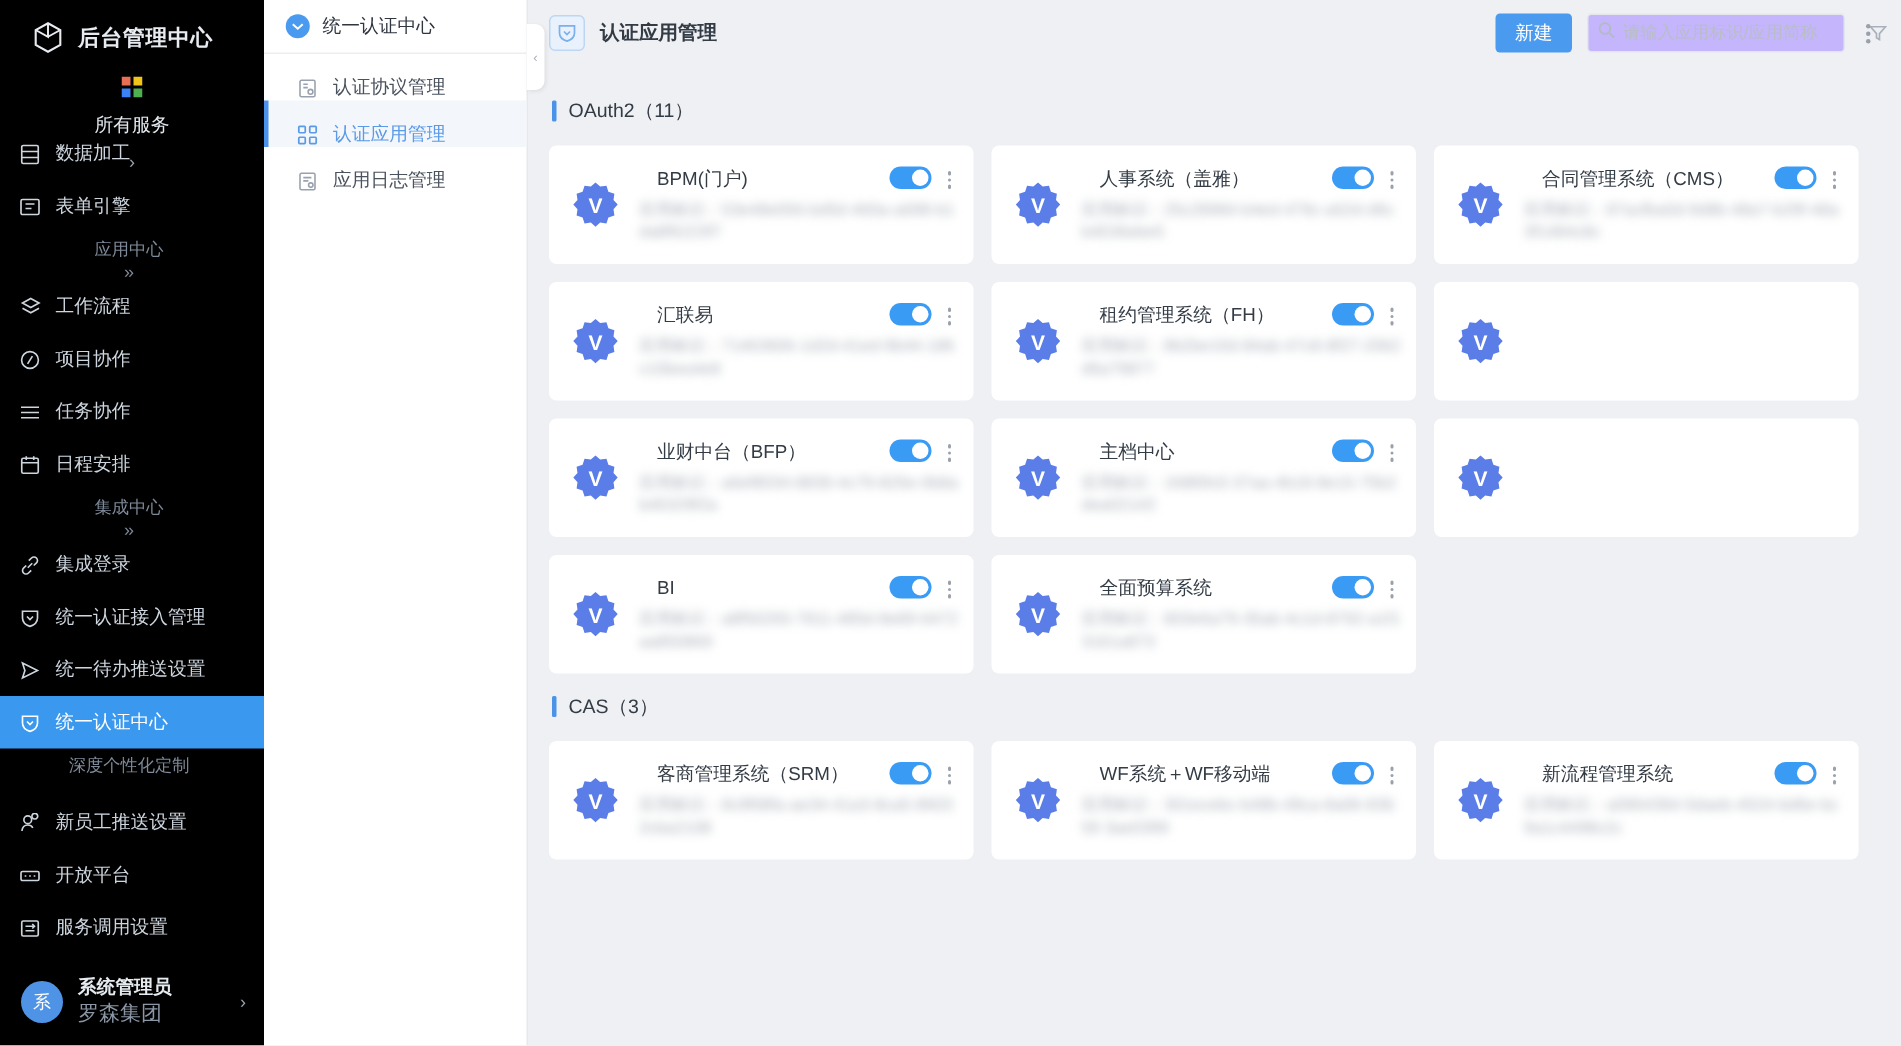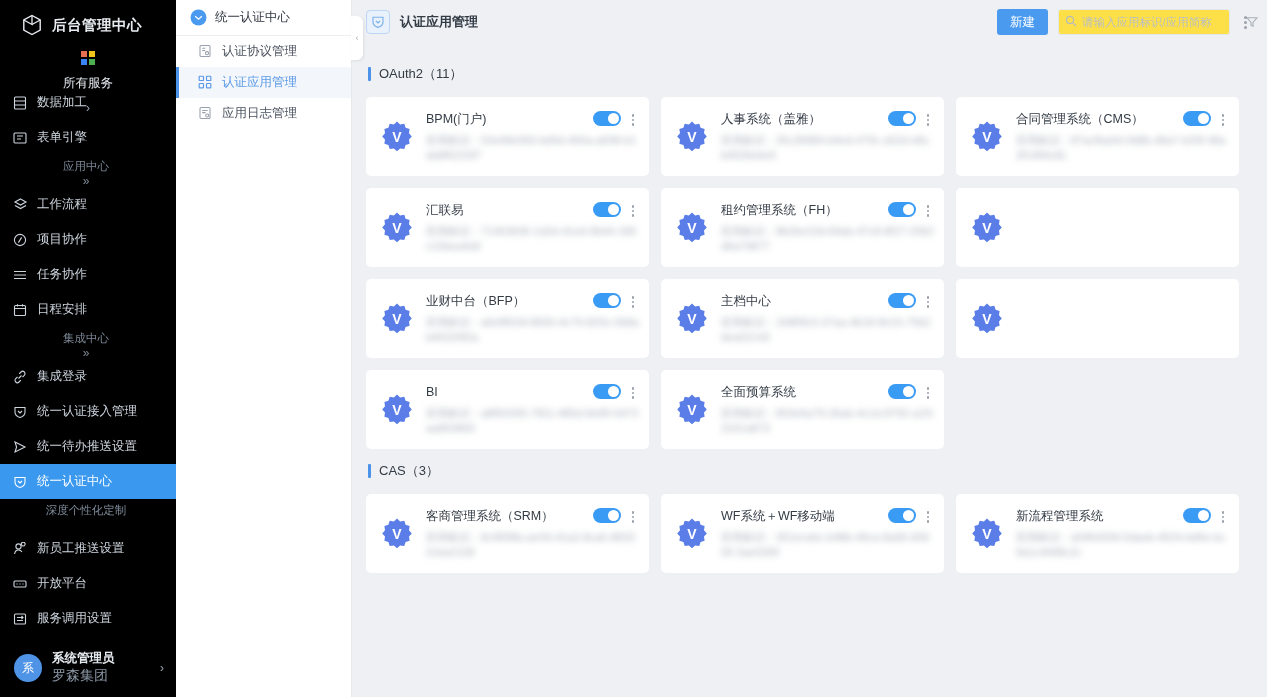--- a/index.html
+++ b/index.html
@@ -71,21 +71,21 @@
     background: #fff; border-right: 1px solid #e6e8ec;
     position: relative;
   }
   .subnav-head {
     height: 36px; display: flex; align-items: center; gap: 8px;
     padding-left: 14px; border-bottom: 1px solid #eceef1;
   }
   .subnav-head .badge-ico { width: 17px; height: 17px; flex:0 0 17px; }
   .subnav-head .t { font-size: 12.5px; color: #2f3640; }
   .sub-item {
-    height: 31px; display: flex; align-items: center; gap: 9px;
+    height: 31px; display: flex; align-items: flex-end; gap: 9px;
     padding-left: 22px; font-size: 12.5px; color: #4a525e; cursor: pointer;
     position: relative;
   }
   .sub-item .sico { width: 15px; height: 15px; flex:0 0 15px; }
   .sub-item.active { background: #f3f6fa; color: #5a9ae8; }
   .sub-item.active::before {
     content: ""; position: absolute; left: 0; top: 0;
     width: 3px; height: 100%; background: #4a93e8;
   }
 
@@ -116,21 +116,21 @@
     display: flex; align-items: center; justify-content: center;
     flex: 0 0 24px;
   }
   .page-title { font-size: 13px; color: #333b45; font-weight: bold; flex: 1 1 auto; }
   .btn-primary {
     background: #4a9bf0; color: #fff; font-size: 12.5px;
     border: none; border-radius: 3px;
     height: 26px; padding: 0 13px; cursor: pointer;
   }
   .searchbox {
-    width: 172px; height: 26px; background: #fde047;
+    width: 172px; height: 26px; background: #c4b5fd;
     border: 1px solid #e3e6ea; border-radius: 3px;
     display: flex; align-items: center; padding: 0 6px; gap: 5px;
   }
   .searchbox input {
     border: none; outline: none; background: transparent;
     font-size: 11.5px; color: #444; flex: 1 1 auto;
     font-family: "Liberation Sans", sans-serif;
   }
   .searchbox input::placeholder { color: #b9bec6; }
   .divider-v { width: 1px; height: 14px; background: #e0e3e8; }
@@ -159,20 +159,21 @@
   }
   .card-ico { width: 34px; height: 34px; flex: 0 0 34px; margin-top: 12px; }
   .card-body { flex: 1 1 auto; min-width: 0; padding-top: 2px; }
   .card-row {
     display: flex; align-items: flex-start; gap: 6px;
   }
   .card-title {
     font-size: 12.5px; color: #333b45; flex: 1 1 auto;
     white-space: nowrap; overflow: hidden; text-overflow: ellipsis;
     line-height: 18px;
+    margin-left: 12px;
   }
   .toggle {
     width: 28px; height: 15px; border-radius: 8px; background: #3a9bf5;
     position: relative; flex: 0 0 28px; margin-top: 1px; cursor: pointer;
   }
   .toggle::after {
     content: ""; position: absolute; right: 2px; top: 2px;
     width: 11px; height: 11px; border-radius: 50%; background: #fff;
   }
   .card-kebab { flex: 0 0 12px; padding-top: 2px; cursor: pointer; }

